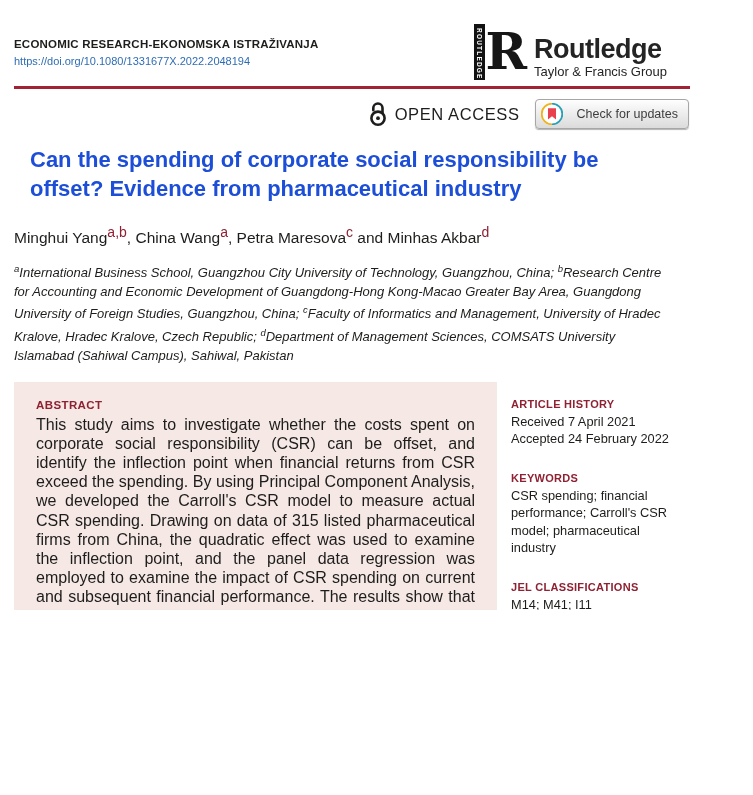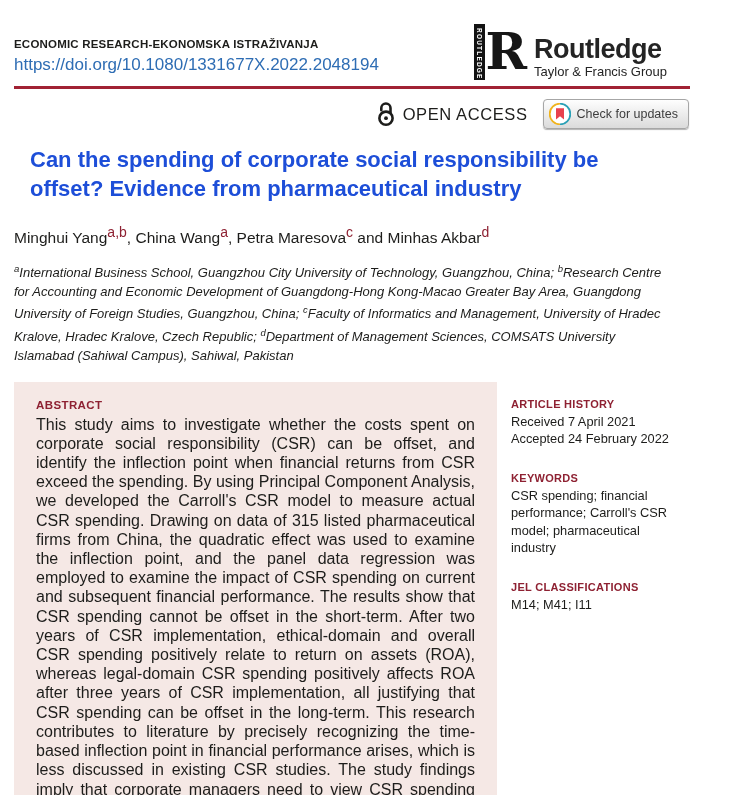--- a/index.html
+++ b/index.html
@@ -1,40 +1,40 @@
 <!DOCTYPE html>
 <html><head>
 <meta charset="utf-8">
 <style>
   * { box-sizing: border-box; }
   html,body { margin:0; padding:0; background:#ffffff; }
   body { font-family:"Liberation Sans", sans-serif; color:#1d1d1b; }
-  .page { position:relative; width:753px; height:795px; overflow:hidden; background:#fff; }
+  .page { position:relative; width:753px; height:610px; overflow:hidden; background:#fff; }
 
   
   .masthead { display:flex; justify-content:space-between; align-items:flex-start; padding:24px 86px 0 14px; }
   .journal-name { font-size:11.5px; font-weight:bold; letter-spacing:0.2px; margin-top:14px; }
-  .doi-link { display:inline-block; font-size:17px; color:#2e6db4; text-decoration:none; margin-top:5px; }
+  .doi-link { display:inline-block; font-size:11px; color:#2e6db4; text-decoration:none; margin-top:5px; }
 
   .publisher-logo { display:flex; align-items:flex-end; gap:7px; }
   .device { display:flex; align-items:flex-start; }
   .device-strip { writing-mode:vertical-rl; background:#121212; color:#fff; font-size:6.5px;
                   font-weight:bold; letter-spacing:1.2px; padding:4px 2px; height:56px; text-align:center; }
   .device-r { font-family:"DejaVu Serif", serif; font-weight:bold; font-size:50px; line-height:56px; color:#161616;
               margin-left:1px; }
   .wordmark-block { padding-bottom:1px; }
   .wordmark { font-size:27px; font-weight:bold; letter-spacing:-0.5px; color:#242424; line-height:1.05; }
   .tagline { font-size:13px; color:#242424; margin-top:1px;text-align:center; }
 
   .rule { height:3px; background:#a12234; margin:6px 63px 0 14px; }
 
   
   .badges-row { display:flex; justify-content:flex-end; align-items:center; gap:15px; margin:10px 64px 16px 0; height:30px; }
   .open-access { display:flex; align-items:center; gap:7px; font-size:16.5px; letter-spacing:0.6px; color:#1d1d1b; }
-  .check-updates { display:flex; align-items:center; gap:6px; font-size:12.5px; color:#3d3d3d;
+  .check-updates { display:flex; align-items:center; gap:14px; font-size:12.5px; color:#3d3d3d;
                    background:linear-gradient(#fefefe,#dbdbdb); border:1px solid #a6a6a6; border-radius:4px;
                    padding:3px 10px 3px 5px; box-shadow:0 1px 1px rgba(0,0,0,0.3); cursor:pointer;
                    font-family:"Liberation Sans", sans-serif; }
   .crossmark-icon { display:inline-flex; width:22px; height:22px; }
 
   
   .title { margin:16px 40px 0 30px; font-size:22px; line-height:29px; font-weight:bold; color:#1d4ed8; }
   .title span { display:block; }
   .authors { margin:21px 0 0 14px; font-size:15.5px; }
   .authors sup { color:#8e2132; font-size:14px; font-weight:normal; }

